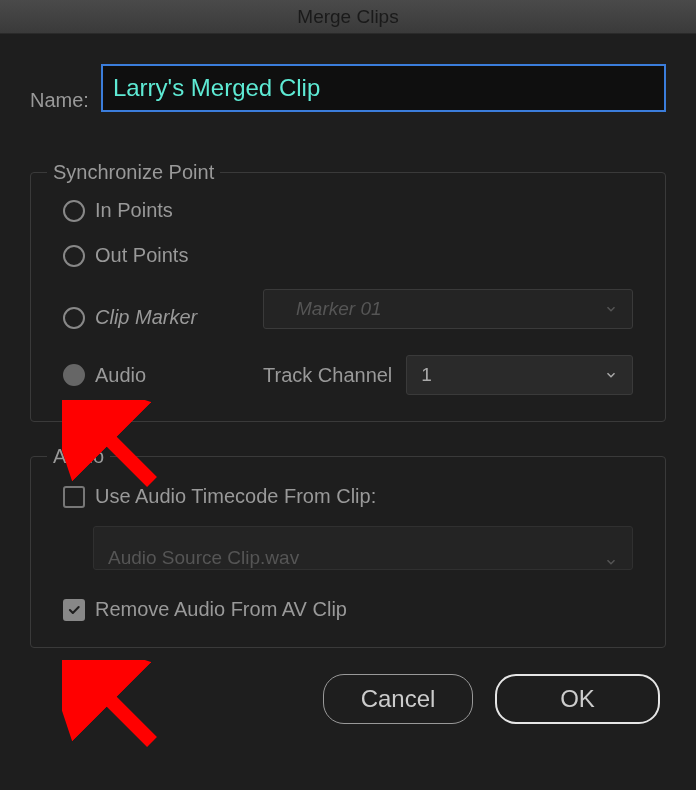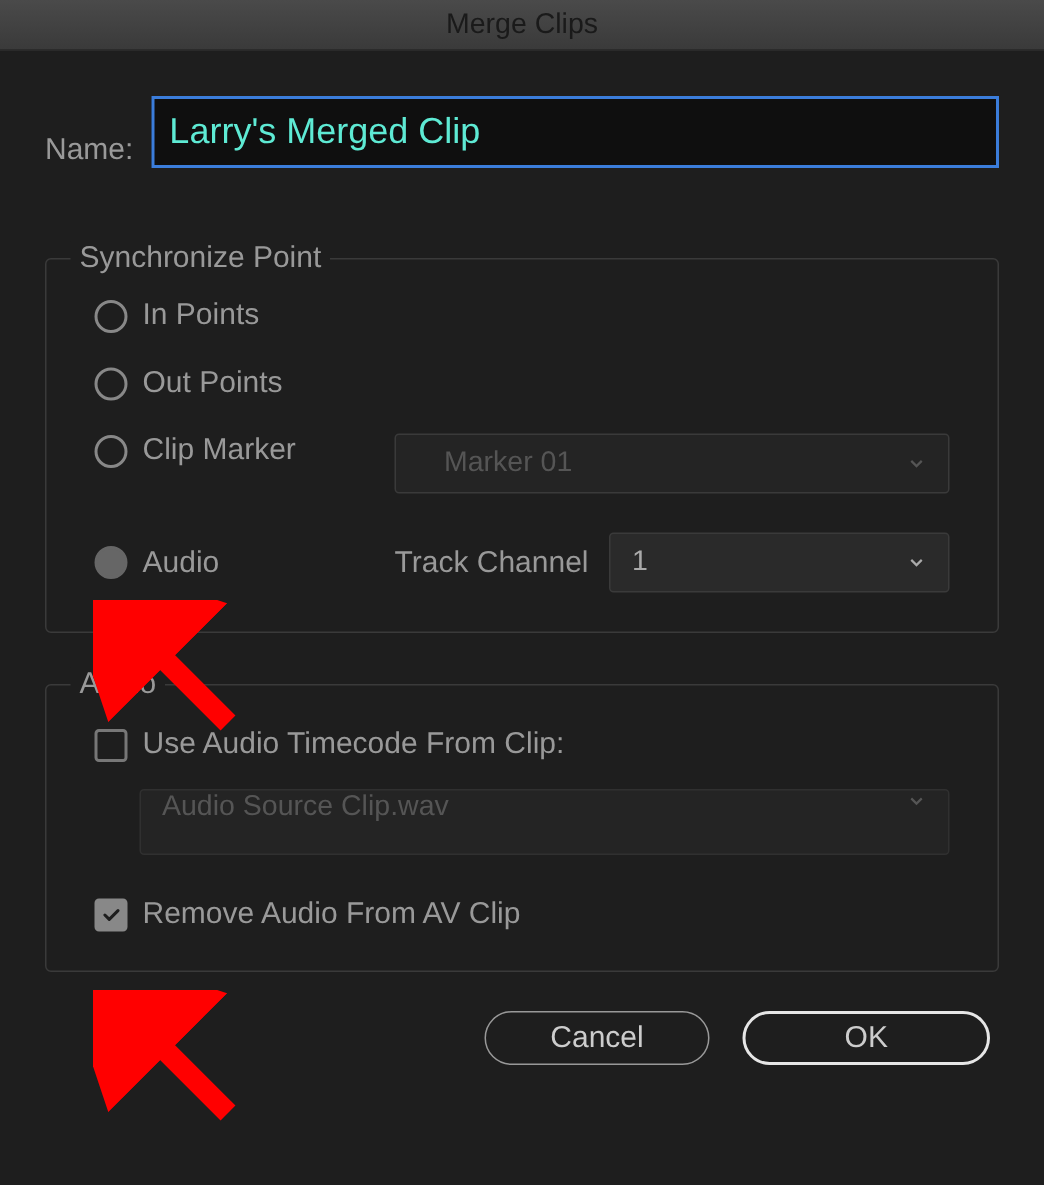--- a/index.html
+++ b/index.html
@@ -153,22 +153,23 @@
       margin-bottom: 22px;
     }
     .timecode-left {
       display: flex;
       align-items: center;
       gap: 10px;
       width: 200px;
     }
     .marker-row {
       display: flex;
-      align-items: flex-start;
+      align-items: flex-end;
       margin-bottom: 26px;
+      font-style: italic;
     }
     .marker-left {
       display: flex;
       align-items: center;
       gap: 10px;
       width: 200px;
     }
     .audio-sync-row {
       display: flex;
       align-items: center;
@@ -205,33 +206,33 @@
       margin-left: 30px;
       margin-bottom: 28px;
       height: 44px;
       background: #242424;
       border: 1px solid #303030;
       border-radius: 3px;
       color: #555;
       font-size: 19px;
       padding: 0 14px;
       display: flex;
-      align-items: flex-start;
+      align-items: flex-end;
       justify-content: space-between;
     }
     .button-row {
       display: flex;
       justify-content: flex-end;
       gap: 22px;
       padding-right: 6px;
     }
     .btn {
-      height: 36px;
+      height: 50px;
       border-radius: 21px;
-      font-size: 20px;
+      font-size: 24px;
       padding: 0 34px;
       border: 1.5px solid #999;
       background: transparent;
       color: #ccc;
       cursor: pointer;
       min-width: 150px;
     }
     .btn.primary {
       border: 2.5px solid #e6e6e6;
       min-width: 165px;

